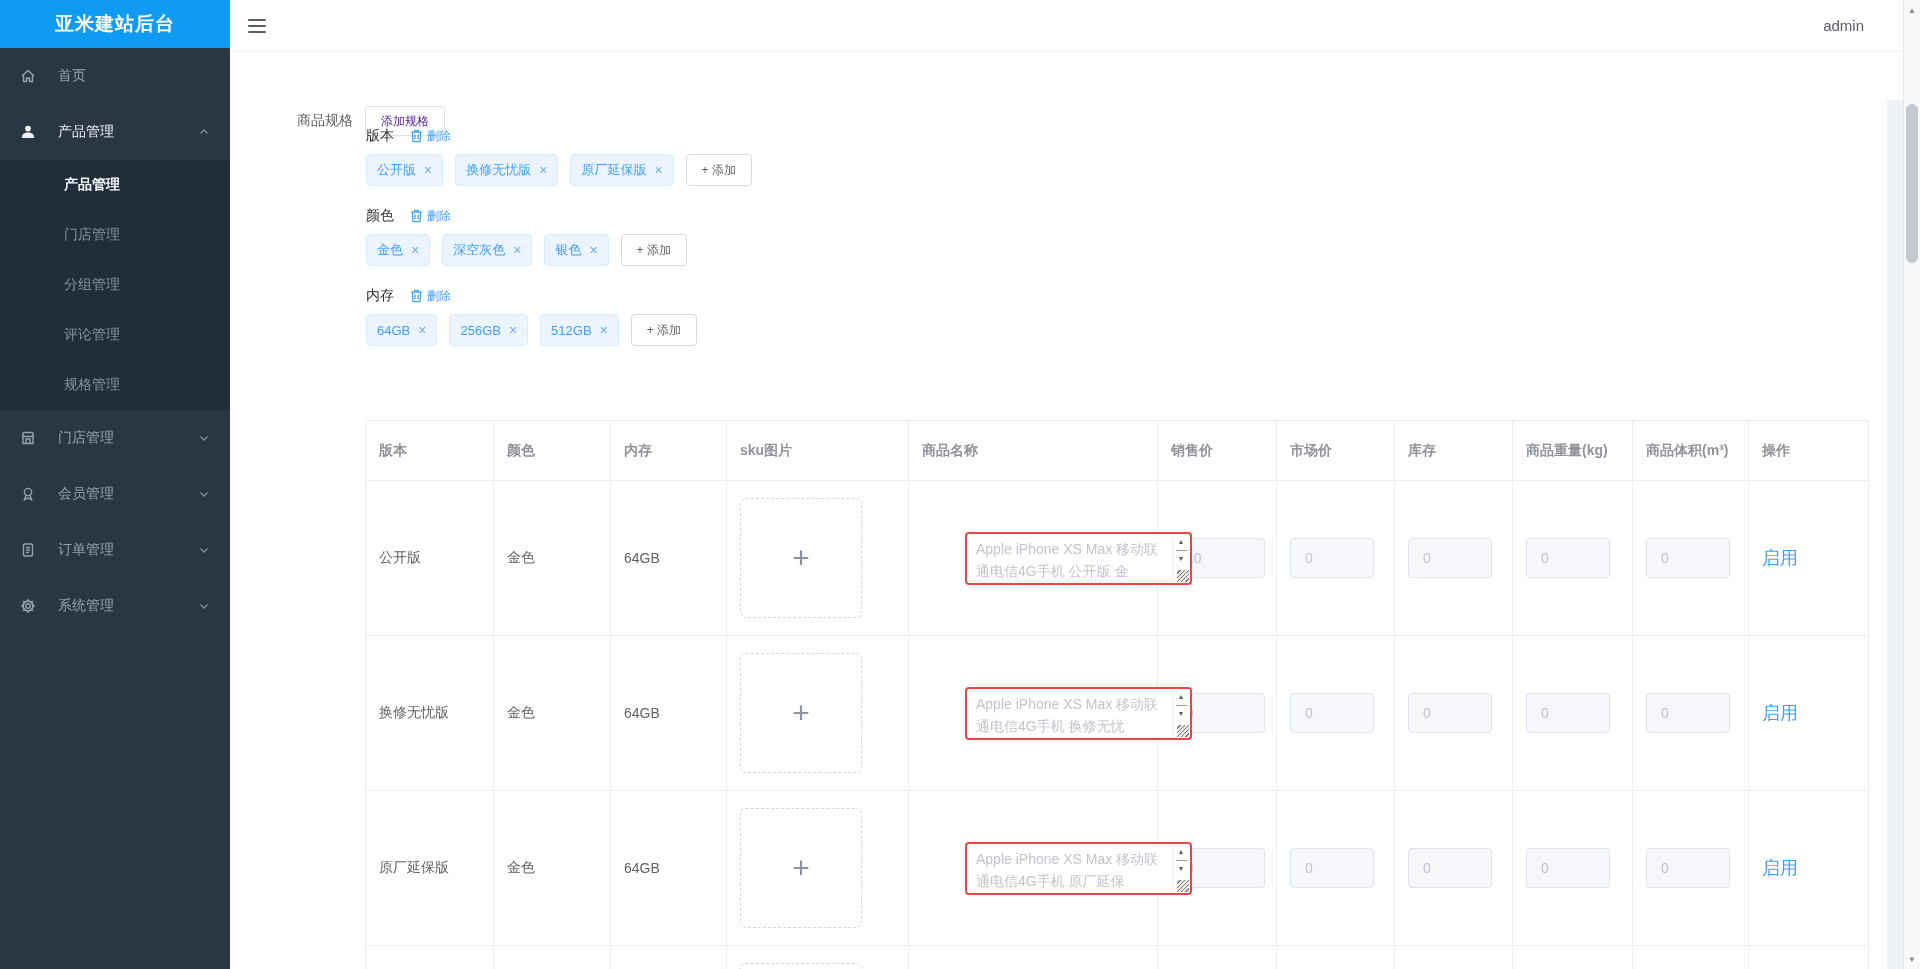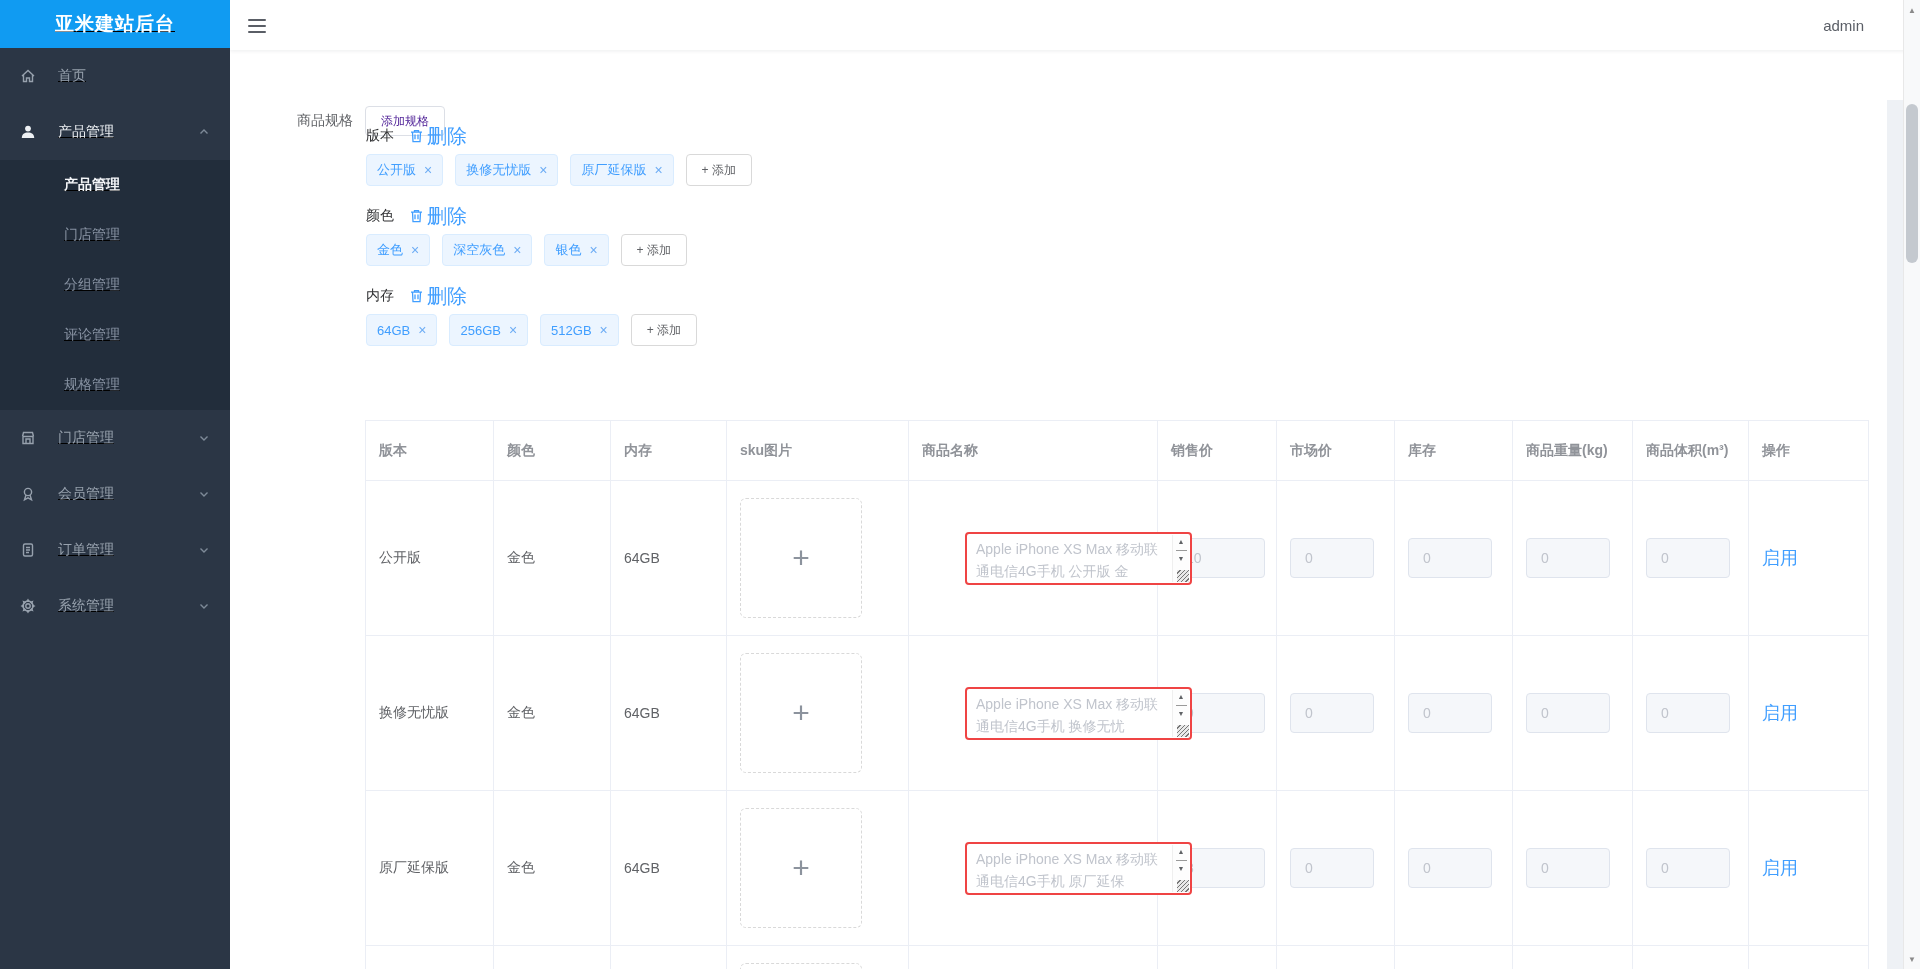--- a/index.html
+++ b/index.html
@@ -1,20 +1,20 @@
 <!DOCTYPE html>
 <html><head>
 <meta charset="utf-8">
 <style>
   * { margin:0; padding:0; box-sizing:border-box; }
   html,body { width:1920px; height:969px; overflow:hidden; font-family:"Liberation Sans", sans-serif; background:#fff; }
   .app { position:relative; width:1920px; height:969px; }
 
   
-  .sidebar { position:absolute; left:0; top:0; width:230px; height:969px; background:#2b3645; z-index:5;text-decoration:underline; }
+  .sidebar { position:absolute; left:0; top:0; width:230px; height:969px; background:#2b3645; z-index:5; }
   .logo-bar { height:48px; background:#109bf2; color:#fff; display:flex; align-items:center; justify-content:center;
               font-size:19px; font-weight:bold; letter-spacing:1px; }
   .menu-item { height:56px; display:flex; align-items:center; padding:0 20px; color:#97a1ad; font-size:14px; cursor:pointer;gap:10px; }
   .menu-item .mi-icon { width:16px; height:16px; margin-right:12px; flex:0 0 16px; display:flex; align-items:center; justify-content:center; }
   .menu-item .mi-label { flex:1; }
   .menu-item.bright { color:#eef1f4; }
   .menu-item svg { stroke:currentColor; fill:none; stroke-width:1.4; }
   .chev { width:12px; height:12px; color:#7e8a98; }
   .submenu { background:#222d3b; }
   .submenu-item { height:50px; display:flex; align-items:center; padding-left:64px; font-size:14px; color:#8792a2; cursor:pointer; }
@@ -29,21 +29,21 @@
 
   
   .content { position:relative; height:919px; overflow:hidden; background:#fff; }
   .spec-title-row { position:absolute; left:67px; top:56px; height:30px; display:flex; align-items:center; }
   .spec-title { font-size:14px; color:#606266; margin-right:12px; }
   .btn-outline { height:30px; padding:0 15px; background:#fff; border:1px solid #dcdfe6; border-radius:4px;
                  font-size:12px; color:#4c1d95; cursor:pointer; font-family:inherit; }
 
   .group-label-row { position:absolute; left:136px; height:20px; display:flex; align-items:center; }
   .group-name { font-size:14px; color:#303133; margin-right:16px; }
-  .delete-link { display:flex; align-items:center; color:#409eff; font-size:20px; cursor:pointer; text-decoration:none; }
+  .delete-link { display:flex; align-items:center; color:#409eff; font-size:12px; cursor:pointer; text-decoration:none; }
   .delete-link svg { margin-right:4px; stroke:#409eff; fill:none; stroke-width:1.3; }
 
   .tag-row { position:absolute; left:136px; height:32px; display:flex; align-items:center; }
   .tag { height:32px; display:flex; align-items:center; padding:0 10px; margin-right:12px;
          background:#ecf5ff; border:1px solid #d9ecff; border-radius:4px; font-size:13px; color:#409eff; }
   .tag .tag-close { margin-left:8px; font-size:14px; color:#6cacf5; cursor:pointer; line-height:1; }
   .btn-add { height:32px; padding:0 15px; background:#fff; border:1px solid #d9d9d9; border-radius:4px;
              font-size:12px; color:#606266; cursor:pointer; font-family:inherit; }
 
   

